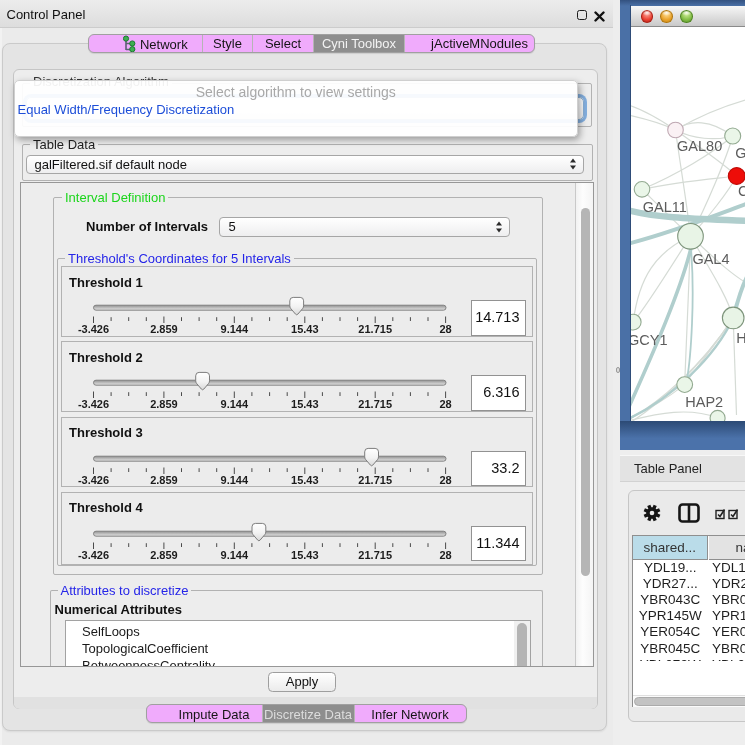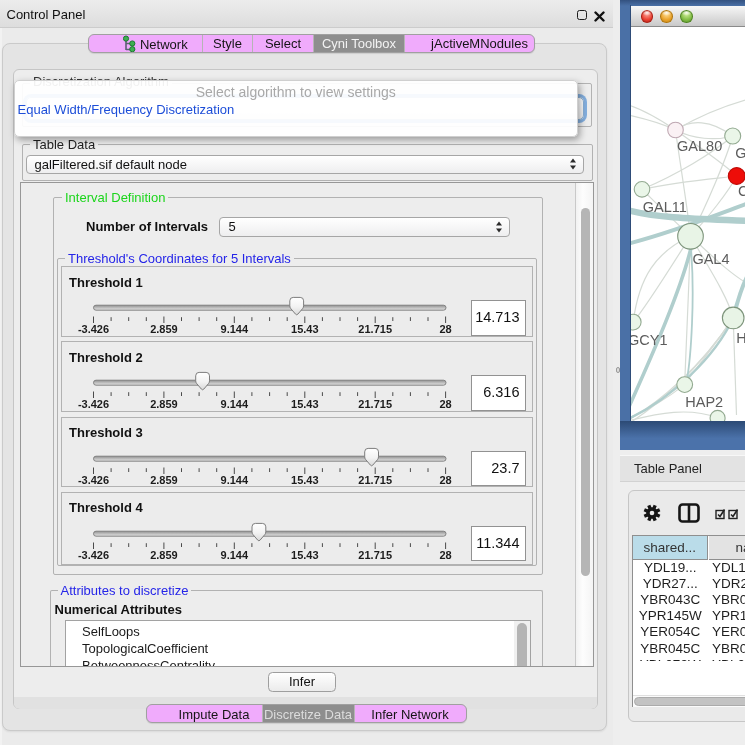--- a/index.html
+++ b/index.html
@@ -200,21 +200,21 @@
         <text x="31.5" y="66.3" font-size="11" font-weight="bold" fill="#1c1c1c" text-anchor="middle" font-family="Liberation Sans, sans-serif">-3.426</text>
         <text x="101.9" y="66.3" font-size="11" font-weight="bold" fill="#1c1c1c" text-anchor="middle" font-family="Liberation Sans, sans-serif">2.859</text>
         <text x="172.3" y="66.3" font-size="11" font-weight="bold" fill="#1c1c1c" text-anchor="middle" font-family="Liberation Sans, sans-serif">9.144</text>
         <text x="242.8" y="66.3" font-size="11" font-weight="bold" fill="#1c1c1c" text-anchor="middle" font-family="Liberation Sans, sans-serif">15.43</text>
         <text x="313.2" y="66.3" font-size="11" font-weight="bold" fill="#1c1c1c" text-anchor="middle" font-family="Liberation Sans, sans-serif">21.715</text>
         <text x="383.6" y="66.3" font-size="11" font-weight="bold" fill="#1c1c1c" text-anchor="middle" font-family="Liberation Sans, sans-serif">28</text>
         <g transform="translate(302.1,29.8)">
           <path d="M0.6,4 Q0.6,0.6 4,0.6 L11,0.6 Q14.4,0.6 14.4,4 L14.4,9 Q14.4,10.6 13.4,11.8 L8.7,17.3 Q7.5,18.7 6.3,17.3 L1.6,11.8 Q0.6,10.6 0.6,9 Z" fill="url(#th2)" stroke="#7d7d7d" stroke-width="1"></path>
         </g>
       </svg>
-      <div class="a vbox" style="left:409px;top:33.3px;width:55px;height:35.4px;line-height:33.4px">23.7</div>
+      <div class="a vbox" style="left:409px;top:33.3px;width:55px;height:35.4px;line-height:33.4px">33.2</div>
     </div>
     <div class="a tbox" style="left:39.5px;top:308.7px;width:472.5px;height:73px">
       <div class="a" style="left:7.5px;top:7.5px;font-weight:bold;font-size:13px;color:#111">Threshold 4</div>
       <svg class="a" style="left:0;top:0" width="472.5" height="70.5" viewBox="0 0 472.5 70.5">
         <defs>
 <linearGradient id="trk3" x1="0" y1="0" x2="0" y2="1">
 <stop offset="0" stop-color="#8f8f8f"></stop>
             <stop offset="0.5" stop-color="#bdbdbd"></stop>
             <stop offset="1" stop-color="#e3e3e3"></stop>
 </linearGradient>
@@ -267,21 +267,21 @@
       <div style="position:absolute;right:0;top:0;width:16px;height:60px;background:#f0f0f0"></div>
       <div style="position:absolute;right:3.5px;top:2px;width:9.5px;height:58px;background:#b4b4b4;border-radius:5px"></div>
     </div>
     <div class="a" style="right:0;top:0;width:18px;height:482.5px;border-left:1px solid #c9c9c9;background:linear-gradient(to right,#f2f2f2,#fdfdfd 40%,#f4f4f4)"></div>
     <div class="a" style="right:3px;top:25px;width:9px;height:368px;background:#b5b5b5;border-radius:4.5px"></div>
   </div>
 <div class="a" style="left:14px;top:80px;width:563.5px;height:56.5px;background:rgba(255,255,255,0.93);border:1px solid #cfcfcf;border-radius:5px;box-shadow:2px 3px 7px rgba(0,0,0,0.35);z-index:40">
     <div style="height:17.8px;line-height:17.8px;margin-top:2.5px;text-align:center;font-size:14px;color:#a8a8a8">Select algorithm to view settings</div>
     <div style="height:17.8px;line-height:17.8px;font-size:13px;color:#1d4ed8;padding-left:2.5px">Equal Width/Frequency Discretization</div>
   </div>
-<div class="a" style="left:268px;top:671.5px;width:68px;height:20px;background:linear-gradient(#ffffff,#ebebeb);border:1px solid #9e9e9e;border-radius:4.5px;font-size:13px;color:#111;text-align:center;line-height:18.5px">Infer</div>
+<div class="a" style="left:268px;top:671.5px;width:68px;height:20px;background:linear-gradient(#ffffff,#ebebeb);border:1px solid #9e9e9e;border-radius:4.5px;font-size:13px;color:#111;text-align:center;line-height:18.5px">Apply</div>
 <div class="seg" style="left:145.5px;top:703.5px;height:19.5px">
     <div style="width:95px;line-height:19px">Impute Data</div>
     <div class="sel" style="width:92px;line-height:19px;color:#dcdcdc">Discretize Data</div>
     <div style="width:112px;line-height:19px">Infer Network</div>
   </div>
 <div class="a" style="left:615.5px;top:367px;width:4px;height:6px;border:1px solid #9a9a9a;border-radius:2px;background:#dcdcdc"></div>
 <div class="a" style="left:620px;top:0;width:125px;height:450px;background:#4a70a6"></div>
 <div class="a" style="left:620px;top:0;width:125px;height:5.5px;background:linear-gradient(#33517f,#4a70a6)"></div>
 <div class="a" style="left:629.5px;top:4.5px;width:1.5px;height:417px;background:#2e4c78"></div>
 <div class="a" style="left:620px;top:421px;width:125px;height:29px;background:linear-gradient(#2c4a75,#4b72aa 60%)"></div>

